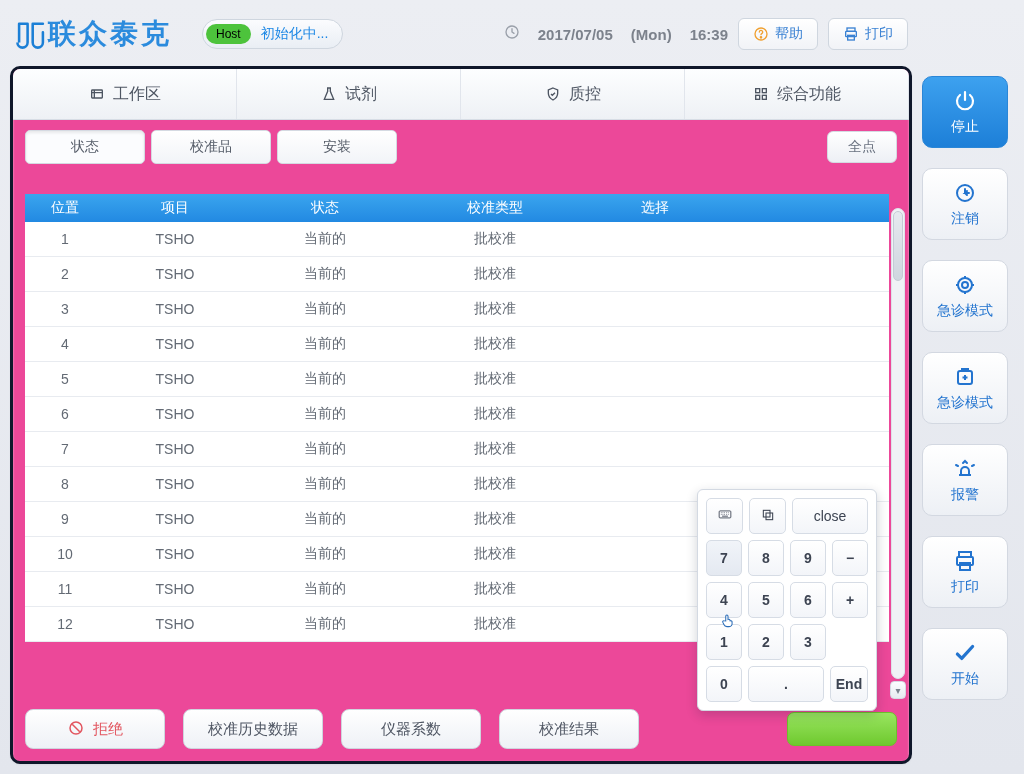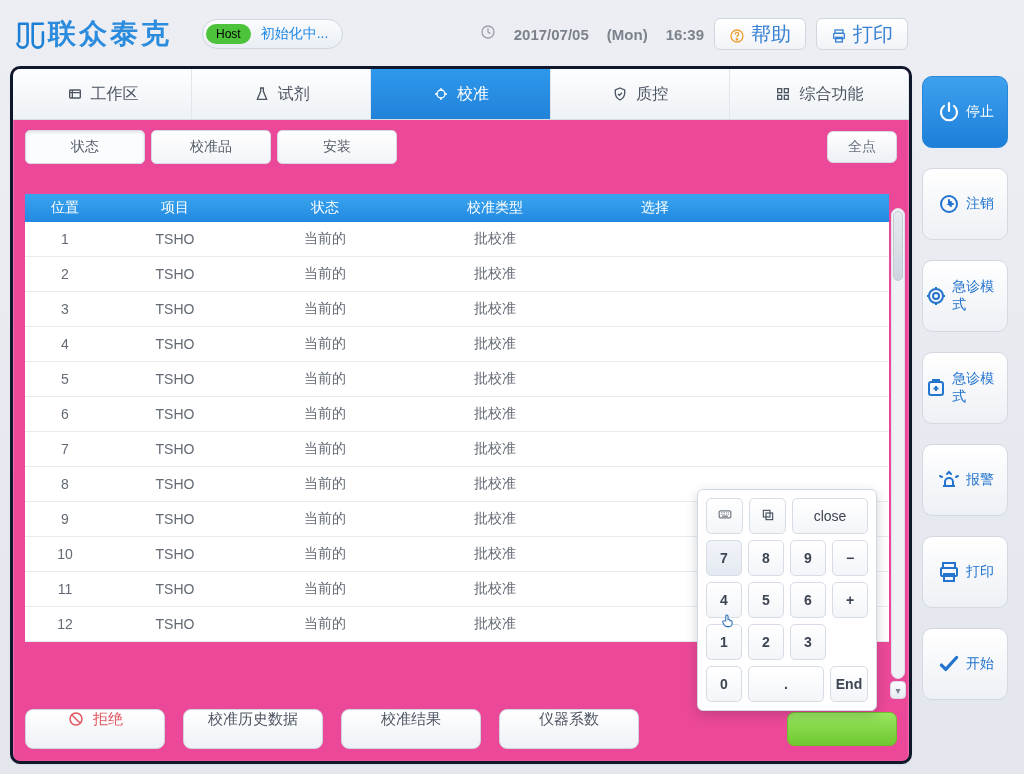--- a/index.html
+++ b/index.html
@@ -53,21 +53,21 @@
     .clock-icon { font-size: 16px; color: #9aa0aa; }
 
     .top-btn {
       height: 32px;
       border: 1px solid #cfd6df;
       border-radius: 6px;
       background: linear-gradient(#ffffff, #f1f3f7);
       color: #3981d3;
       padding: 0 14px;
       display: inline-flex; align-items: center; gap: 6px;
-      font-size: 20px;
+      font-size: 14px;
       cursor: pointer;
     }
     .top-btn .icon-sm { width: 16px; height: 16px; display: inline-block; }
 
     
     .panel {
       flex: 1 1 auto;
       background: #ec4899;
       border: 3px solid #0f172a;
       border-radius: 10px;
@@ -163,39 +163,39 @@
     
     .footer-bar {
       display: flex; gap: 18px; padding: 10px 12px 12px; align-items: center;
     }
     .f-btn {
       height: 40px; min-width: 140px;
       border: 1px solid #cfd5de;
       border-radius: 8px;
       background: linear-gradient(#ffffff, #eef1f6);
       color: #4f5663; font-size: 15px;
-      display: flex; justify-content: center; gap: 8px;
+      display: flex; align-items: center; justify-content: center; gap: 8px;
       cursor: pointer;
     }
     .f-btn.reject { color: #e2555f; }
     .run-bar {
       margin-left: auto;
       width: 110px; height: 34px;
       border-radius: 7px;
       background: linear-gradient(#99e560, #6fc92f);
       border: 1px solid #6cc12b;
     }
 
     
     .side-col { width: 92px; display: flex; flex-direction: column; gap: 20px; padding-top: 66px; }
     .side-btn {
       width: 86px; height: 72px;
       border: 1px solid #d3d8e1; border-radius: 10px;
       background: linear-gradient(#ffffff, #edf0f5);
-      display: flex; flex-direction: row; align-items: center; justify-content: center; gap: 4px;
+      display: flex; flex-direction: column; align-items: center; justify-content: center; gap: 4px;
       color: #2374cf; font-size: 14px;
       cursor: pointer;
     }
     .side-btn .sicon { width: 26px; height: 26px; display: inline-flex; align-items: center; justify-content: center; }
     .side-btn.stop {
       background: linear-gradient(#3da1ef, #1d7fd8); color: #fff; border-color: #2a86d7;
     }
     .side-btn.start svg { color: #2374cf; }
 
     
@@ -304,29 +304,20 @@
       </div>
       <div class="main-tab">
         <span class="tab-icon">
             <svg viewBox="0 0 24 24" width="16" height="16" fill="none" stroke="currentColor" stroke-width="2">
               <path d="M10 3v5L5 20h14L14 8V3"></path>
               <path d="M9 3h6"></path>
             </svg>
           </span>
         <span>试剂</span>
       </div>
-      <div class="main-tab active">
-        <span class="tab-icon">
-            <svg viewBox="0 0 24 24" width="16" height="16" fill="none" stroke="currentColor" stroke-width="2">
-              <circle cx="12" cy="12" r="6"></circle>
-              <path d="M12 3v4M12 17v4M3 12h4M17 12h4"></path>
-            </svg>
-          </span>
-        <span>校准</span>
-      </div>
       <div class="main-tab">
         <span class="tab-icon">
             <svg viewBox="0 0 24 24" width="16" height="16" fill="none" stroke="currentColor" stroke-width="2">
               <path d="M12 3l7 3v5c0 5-3 8-7 10-4-2-7-5-7-10V6z"></path>
               <path d="M9 12l2 2 4-4"></path>
             </svg>
           </span>
         <span>质控</span>
       </div>
       <div class="main-tab">
@@ -476,24 +467,24 @@
         <span><svg viewBox="0 0 24 24" width="18" height="18" fill="none" stroke="currentColor" stroke-width="2">
               <circle cx="12" cy="12" r="8"></circle>
               <path d="M7 7l10 10"></path>
             </svg></span>
         <span>拒绝</span>
       </button>
       <button class="f-btn">
           <span>校准历史数据</span>
         </button>
       <button class="f-btn">
-          <span>校准结果</span>
+          <span>仪器系数</span>
         </button>
       <button class="f-btn">
-          <span>仪器系数</span>
+          <span>校准结果</span>
         </button>
       <div class="run-bar"></div>
     </div>
 
     <div class="keypad">
       <div class="kp-row">
         <div class="kp-key iconk">
           <span><svg viewBox="0 0 24 24" width="20" height="14" fill="none" stroke="currentColor" stroke-width="1.5">
                 <rect x="2" y="5" width="20" height="12" rx="1.5"></rect>
                 <path d="M5 8h1M8 8h1M11 8h1M14 8h1M17 8h1M5 11h1M8 11h1M11 11h1M14 11h1M17 11h1M7 14h10"></path>

